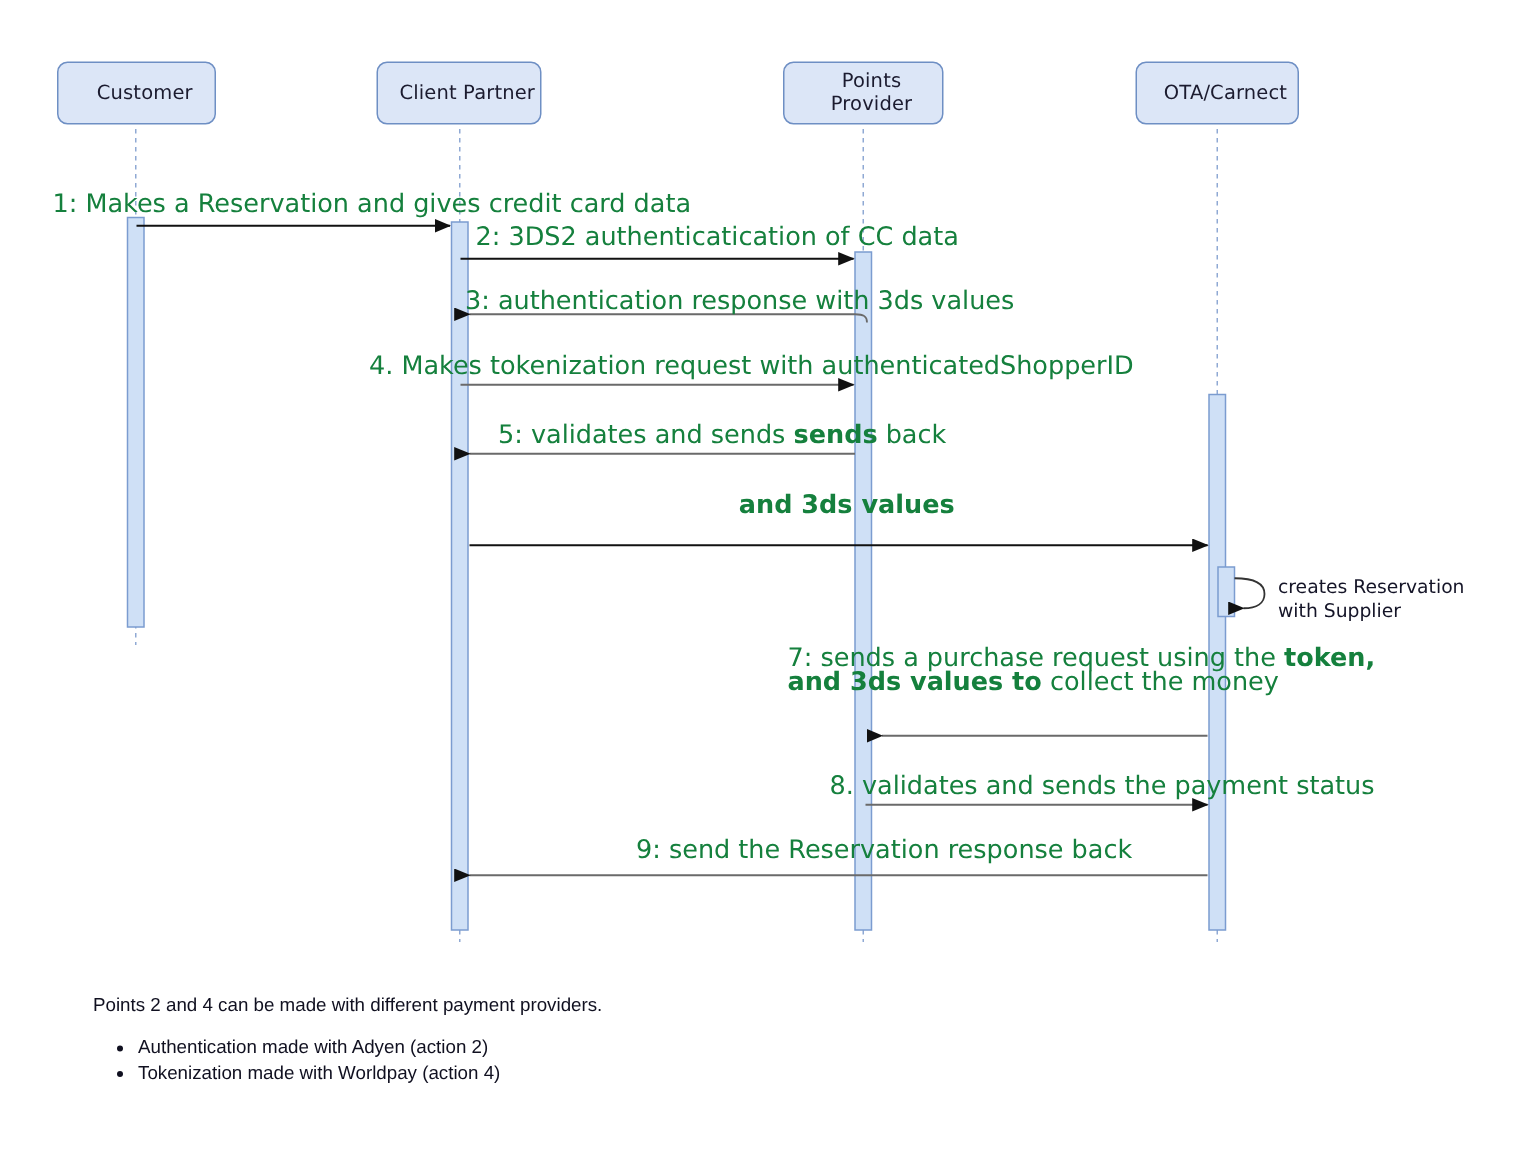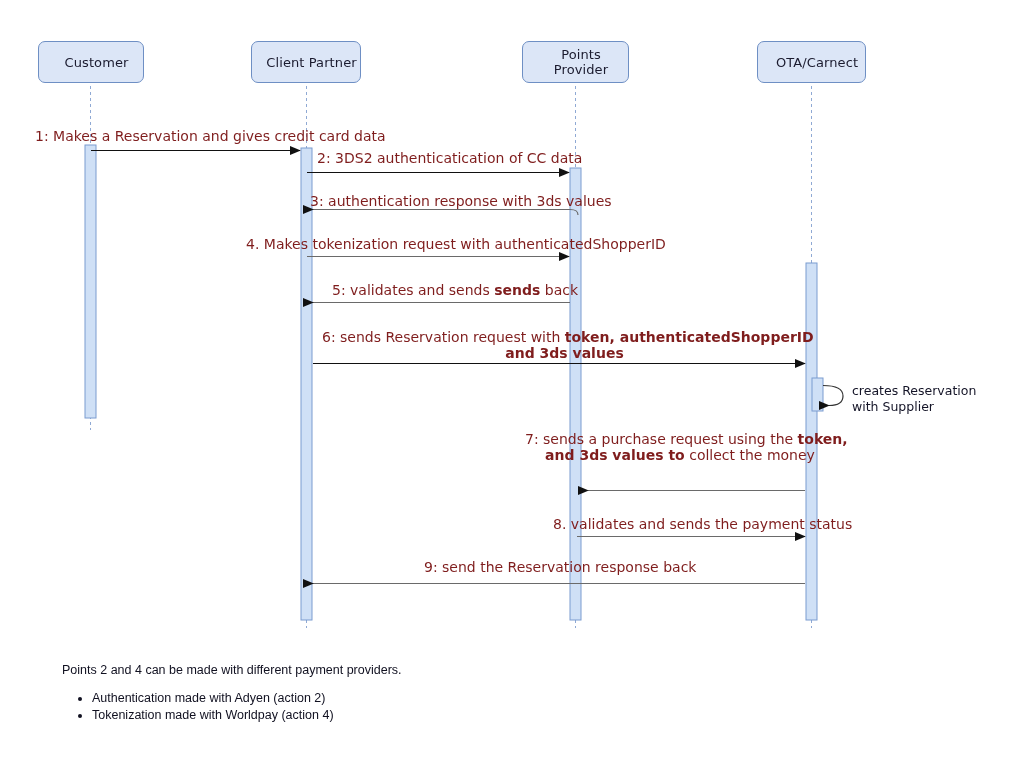--- a/index.html
+++ b/index.html
@@ -37,23 +37,23 @@
     font-size: 13px;
     line-height: 15px;
     color: #1b1b2f;
     letter-spacing: 0.1px;
     padding-left: 11px;
   }
 
   
   .msg-label {
     position: absolute;
-    font-size: 14px;
+    font-size: 17px;
     line-height: 16px;
-    color: #7f1d1d;
+    color: #15803d;
     white-space: nowrap;
   }
   .msg-label.center { text-align: center; }
   .msg-label b { font-weight: bold; }
 
   
   .note-text {
     position: absolute;
     font-size: 12.5px;
     line-height: 16px;
@@ -169,23 +169,20 @@
   <div class="msg-label" style="left:246px; top:236px;">
     <span>4. Makes tokenization request with authenticatedShopperID</span>
   </div>
 
   <div class="msg-label" style="left:332px; top:282px;">
     <span>5: validates and sends </span><b>sends</b><span> back</span>
   </div>
 
   <div class="msg-label center" style="left:322px; top:329px; width:485px;">
     <div>
-      <span>6: sends Reservation request with </span><b>token, authenticatedShopperID</b>
-    </div>
-    <div>
       <b>and 3ds values</b>
     </div>
   </div>
 
   <div class="msg-label center" style="left:525px; top:431px; width:310px;text-align:center;">
     <div>
       <span>7: sends a purchase request using the </span><b>token,</b>
     </div>
     <div>
       <b>and 3ds values to</b><span> collect the money</span>

